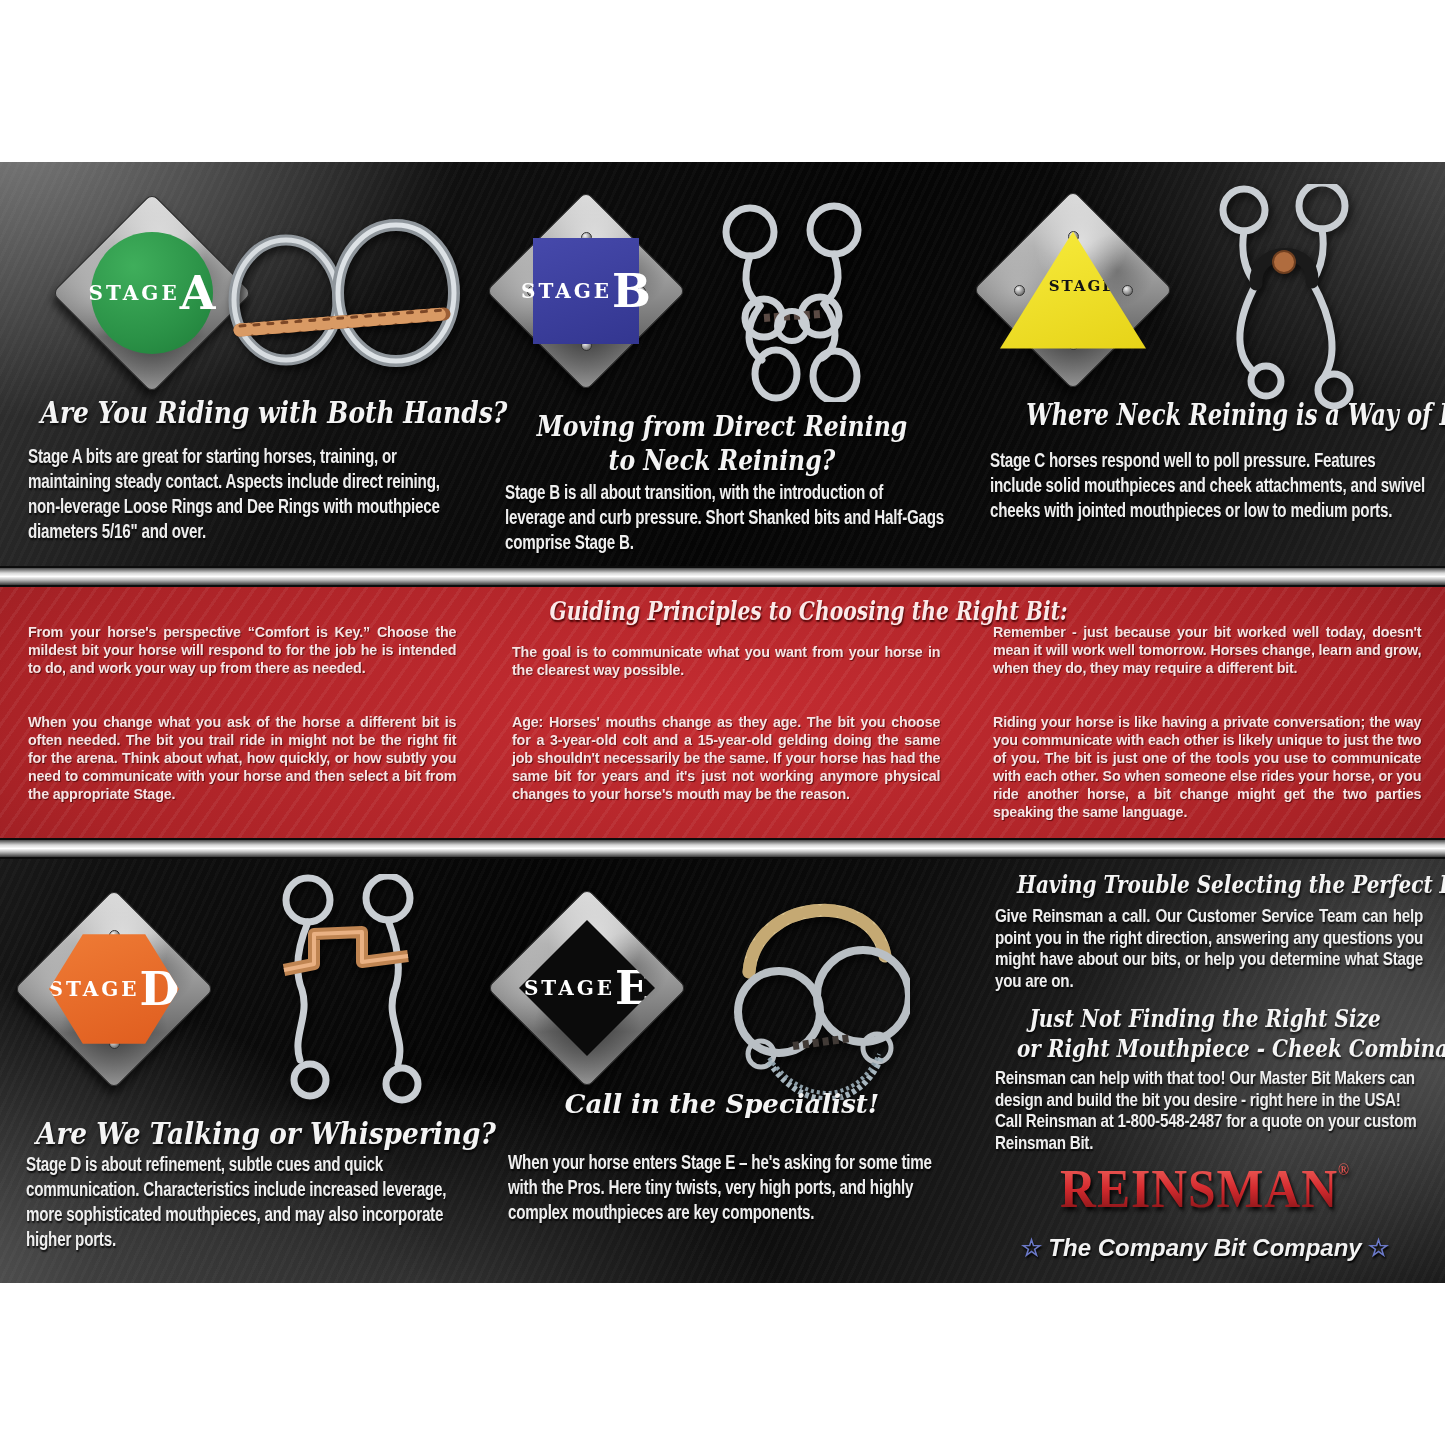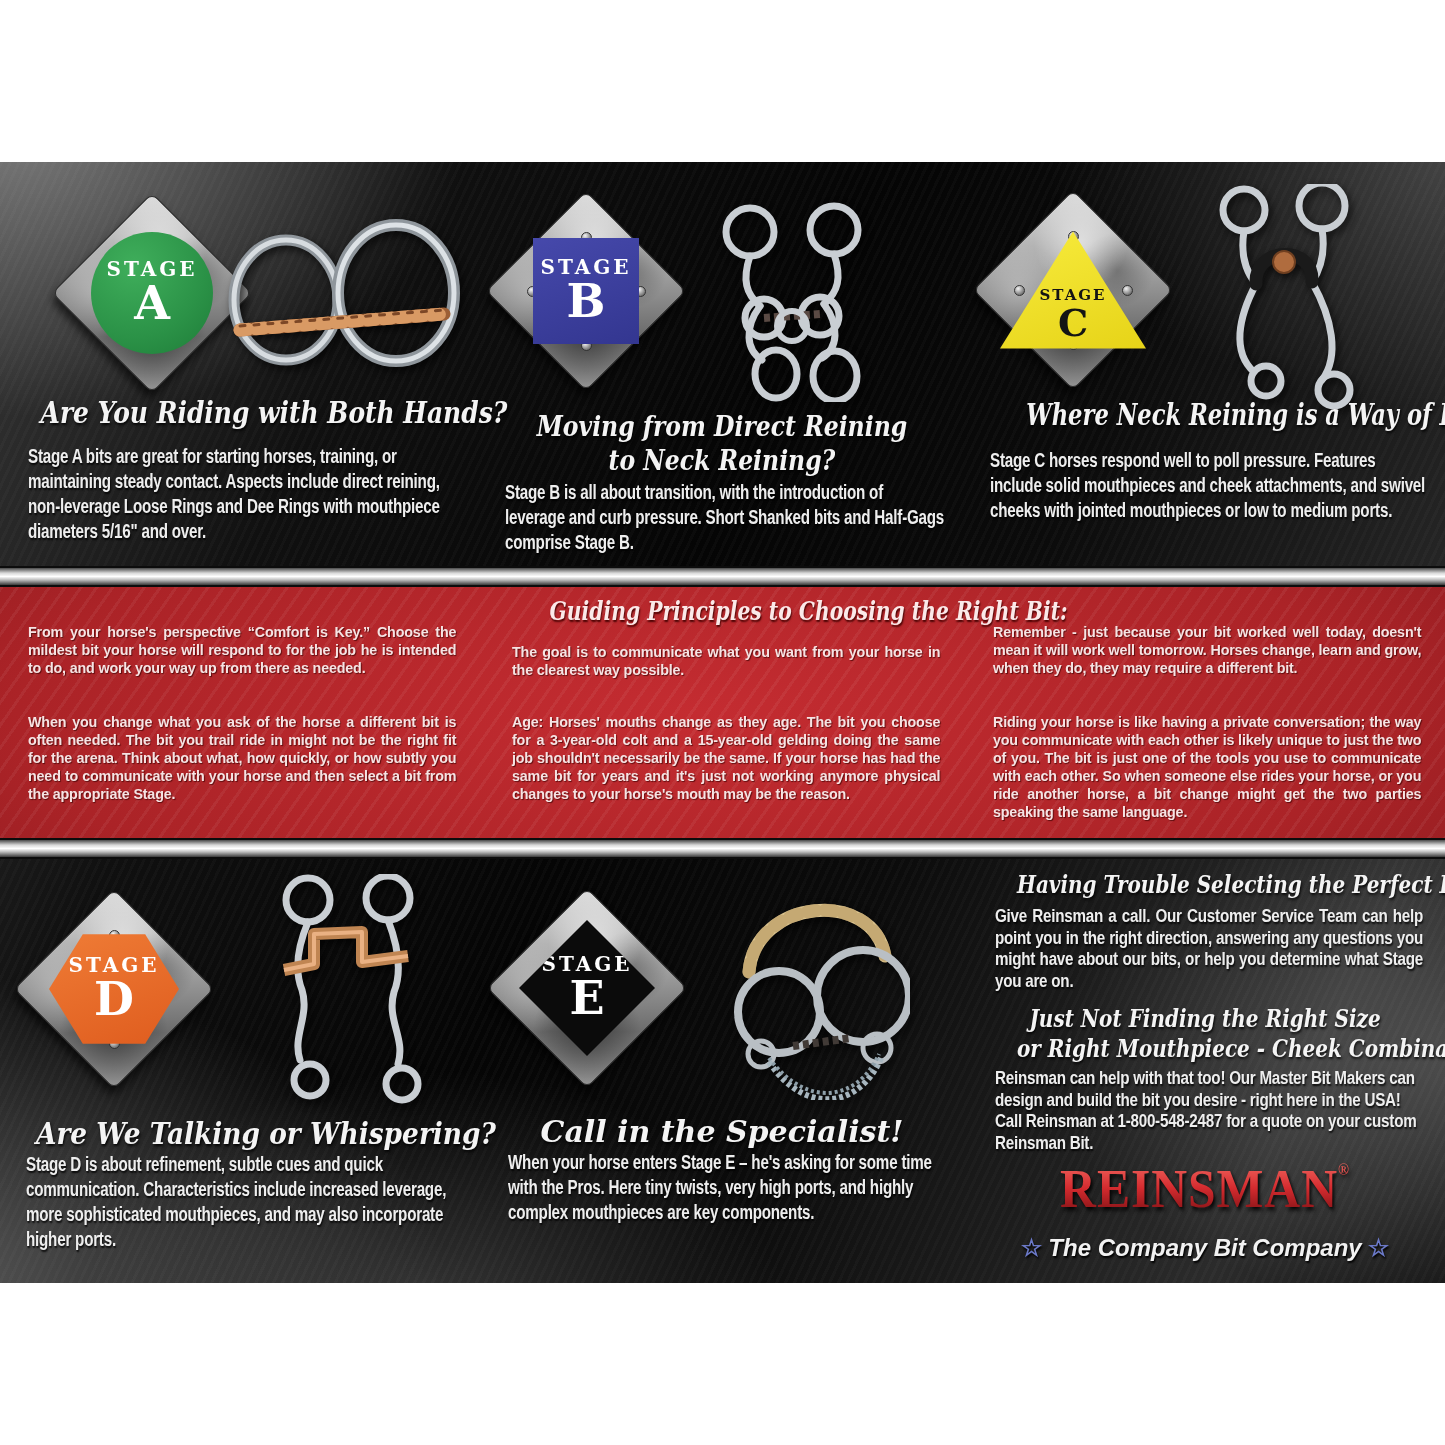--- a/index.html
+++ b/index.html
@@ -30,21 +30,21 @@
       radial-gradient(circle at 72% 72%, rgba(0,0,0,0.45), rgba(0,0,0,0) 38%),
       radial-gradient(circle at 62% 18%, rgba(0,0,0,0.28), rgba(0,0,0,0) 26%),
       radial-gradient(circle at 22% 78%, rgba(255,255,255,0.30), rgba(255,255,255,0) 30%),
       linear-gradient(135deg,#dedede 0%,#a9a9a9 35%,#6c6c6c 72%,#989898 100%);
     box-shadow:4px 6px 10px rgba(0,0,0,0.65);}
   .screw{position:absolute;width:9px;height:9px;border-radius:50%;
     background:radial-gradient(circle at 35% 30%,#f4f4f4,#8a8a8a 60%,#4c4c4c);border:1px solid #333;}
   .screw.s-t{left:90px;top:36px;} .screw.s-r{left:144px;top:90px;}
   .screw.s-b{left:90px;top:144px;} .screw.s-l{left:36px;top:90px;}
   .shape{position:absolute;left:50%;top:50%;transform:translate(-50%,-50%);
-    display:flex;flex-direction:column;align-items:center;justify-content:center;color:#fff;text-align:center;}
+    display:flex;flex-direction:row;align-items:center;justify-content:center;color:#fff;text-align:center;}
   .stage-word{font-family:"DejaVu Serif",serif;font-weight:bold;font-size:20px;letter-spacing:3px;line-height:1;}
   .stage-letter{font-family:"DejaVu Serif",serif;font-weight:bold;font-size:46px;line-height:1.05;}
   .shape-circle{width:122px;height:122px;border-radius:50%;
     background:radial-gradient(circle at 35% 28%,#3fae5b,#2b9247 60%,#1e7c38);}
   .shape-square{width:106px;height:106px;background:linear-gradient(160deg,#4649ab,#333690);}
   .shape-triangle{width:146px;height:122px;clip-path:polygon(50% 2%,100% 98%,0% 98%);
     background:linear-gradient(160deg,#f8ec3e,#e6d317);color:#141414;justify-content:flex-end;padding-bottom:8px;box-sizing:border-box;}
   .shape-triangle .stage-word{font-size:15px;letter-spacing:2px;}
   .shape-triangle .stage-letter{font-size:38px;}
   .shape-hex{width:130px;height:114px;clip-path:polygon(26% 2%,74% 2%,100% 50%,74% 98%,26% 98%,0% 50%);
@@ -218,21 +218,21 @@
       <g fill="none" stroke="#b9bfc4" stroke-linecap="round">
         <circle cx="64" cy="132" r="41" stroke-width="8"></circle>
         <circle cx="148" cy="116" r="46" stroke-width="8"></circle>
         <circle cx="46" cy="174" r="13" stroke-width="5"></circle>
         <circle cx="162" cy="168" r="14" stroke-width="5"></circle>
       </g>
       <path d="M78 166 L136 158" stroke="#413a36" stroke-width="8" stroke-dasharray="6 4" fill="none"></path>
       <path d="M54 182 C92 238 146 226 166 178" stroke="#a7b6bf" stroke-width="6" stroke-dasharray="4 3" fill="none"></path>
       <path d="M54 178 C92 230 144 220 164 174" stroke="#8fa0aa" stroke-width="4" stroke-dasharray="3 3" fill="none"></path>
     </svg>
-    <div class="script" style="left:496px;top:952px;width:452px;font-size:30px;">Call in the Specialist!</div>
+    <div class="script" style="left:496px;top:927px;width:452px;font-size:26px;">Call in the Specialist!</div>
     <div class="body-txt stage-body" style="left:508px;top:988px;width:560px;">When your horse enters Stage E – he's asking for some time with the Pros. Here tiny twists, very high ports, and highly complex mouthpieces are key components.</div>
 
     <div class="script" style="left:970px;top:708px;width:470px;font-size:25px;transform:scaleX(0.80);">Having Trouble Selecting the Perfect Bit?</div>
     <div class="body-txt contact-body" style="left:995px;top:744px;">Give Reinsman a call. Our Customer Service Team can help point you in the right direction, answering any questions you might have about our bits, or help you determine what Stage you are on.</div>
     <div class="script" style="left:970px;top:842px;width:470px;font-size:25px;line-height:30px;transform:scaleX(0.80);">Just Not Finding the Right Size</div>
     <div class="script" style="left:970px;top:872px;width:470px;font-size:25px;line-height:30px;transform:scaleX(0.80);">or Right Mouthpiece - Cheek Combination?</div>
     <div class="body-txt contact-body" style="left:995px;top:906px;text-align:left;">Reinsman can help with that too!  Our Master Bit Makers can design and build the bit you desire - right here in the USA! Call Reinsman at 1-800-548-2487 for a quote on your custom Reinsman Bit.</div>
 
     <div class="logo">
       <span>REINSMAN</span><span class="reg">®</span>

